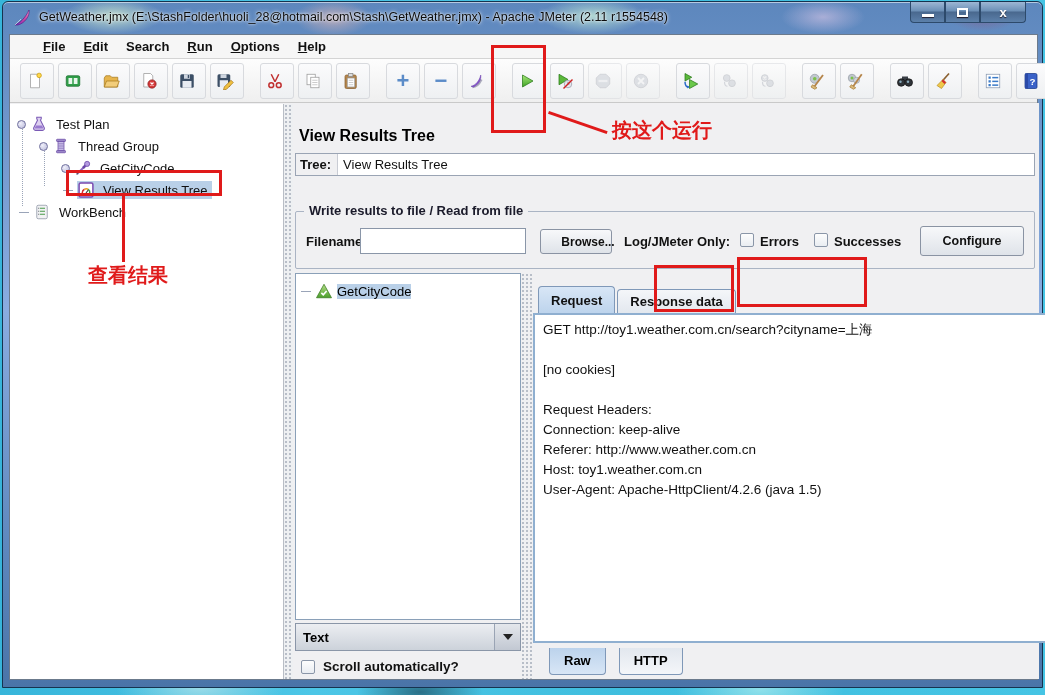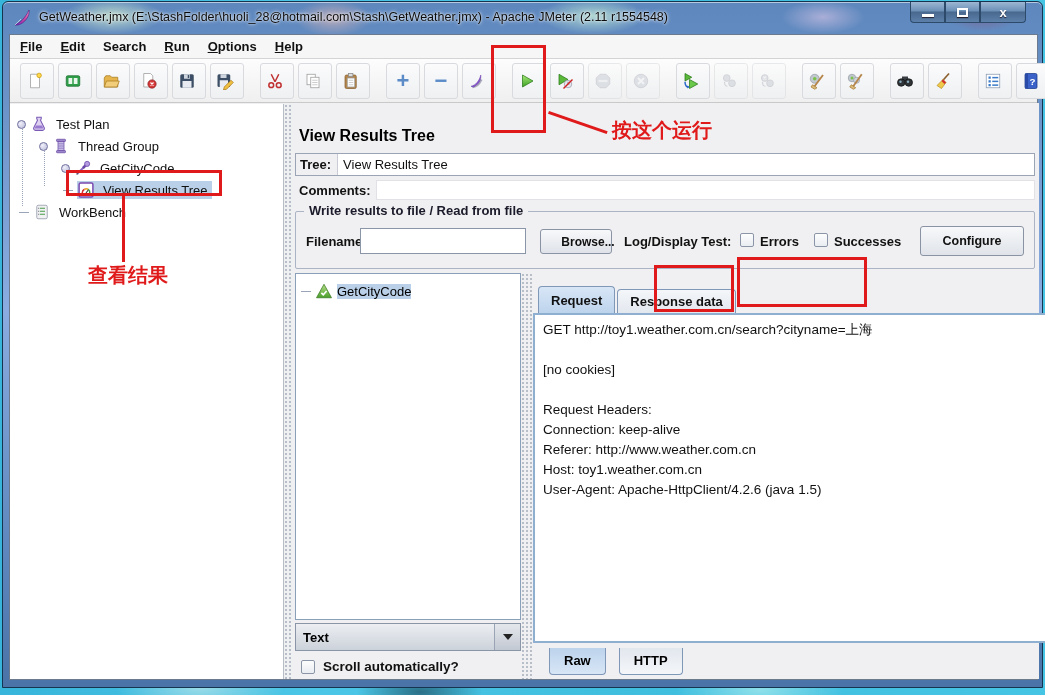--- a/index.html
+++ b/index.html
@@ -35,21 +35,21 @@
   .wbtn:first-child { border-radius:0 0 0 4px; }
   .wbtn:last-child { width:46px; border-radius:0 0 4px 0; }
   .glyph-min { width:12px; height:3px; background:#fff; box-shadow:0 1px 1px #223; margin-top:6px; }
   .glyph-max { width:11px; height:9px; border:2px solid #fff; box-shadow:0 1px 1px #223; }
   .glyph-close { color:#fff; font-size:13px; font-weight:bold; text-shadow:0 1px 1px #223; }
   
   #app { position:absolute; left:6px; top:32px; width:1029px; height:646px;
     background:#f0f0f2; border:1px solid #6b7a8c; }
   
   #menubar { position:absolute; left:0; top:0; right:0; height:24px; background:#f6f6f6;
-    border-bottom:1px solid #d4d4d4; display:flex; align-items:center; padding-left:1px; }
+    border-bottom:1px solid #d4d4d4; display:flex; align-items:center; padding-left:24px; }
   .mi { font-size:13px; font-weight:bold; color:#111; padding:3px 9px; }
   .mi u { text-decoration:underline; }
   
   #toolbar { position:absolute; left:0; top:24px; right:0; height:44px;
     background:linear-gradient(180deg,#fdfdfd,#efefef); border-bottom:1px solid #c9c9c9;
     display:flex; align-items:center; padding-left:8px; }
   .tbtn { width:34px; height:36px; margin:0 2px; border:1px solid #d8dade; border-radius:3px;
     background:linear-gradient(180deg,#fbfbfc,#eef0f2); display:flex; align-items:center; justify-content:center; flex:0 0 auto; }
   .tbtn.dis { opacity:.55; }
   .tgap { width:12px; flex:0 0 auto; }
@@ -441,31 +441,27 @@
       <div id="divider"></div>
 
       <div id="rightpanel">
         <div id="page-title">View Results Tree</div>
 
         <div id="name-row">
           <span class="flabel">Tree:</span>
           <span class="fval">View Results Tree</span>
         </div>
 
-        <div id="comments-row">
-          <span class="flabel" style="padding-left:4px;">Comments:</span>
-          <div id="comments-field"></div>
-        </div>
 
         <div id="filegroup">
           <span id="filegroup-legend">Write results to file / Read from file</span>
           <span class="flabel" id="filename-label">Filename</span>
           <div id="filename-field"></div>
           <div class="btn" id="browse-btn">Browse...</div>
-          <span class="flabel" id="logdisplay-label">Log/Display Test:</span>
+          <span class="flabel" id="logdisplay-label">Log/JMeter Only:</span>
           <div class="cbox" id="errors-cb"></div>
           <span class="flabel" id="errors-label">Errors</span>
           <div class="cbox" id="successes-cb"></div>
           <span class="flabel" id="successes-label">Successes</span>
           <div class="btn" id="configure-btn">Configure</div>
         </div>
 
         <div id="subleft">
           <div id="resulttree">
             <div id="result-row">

